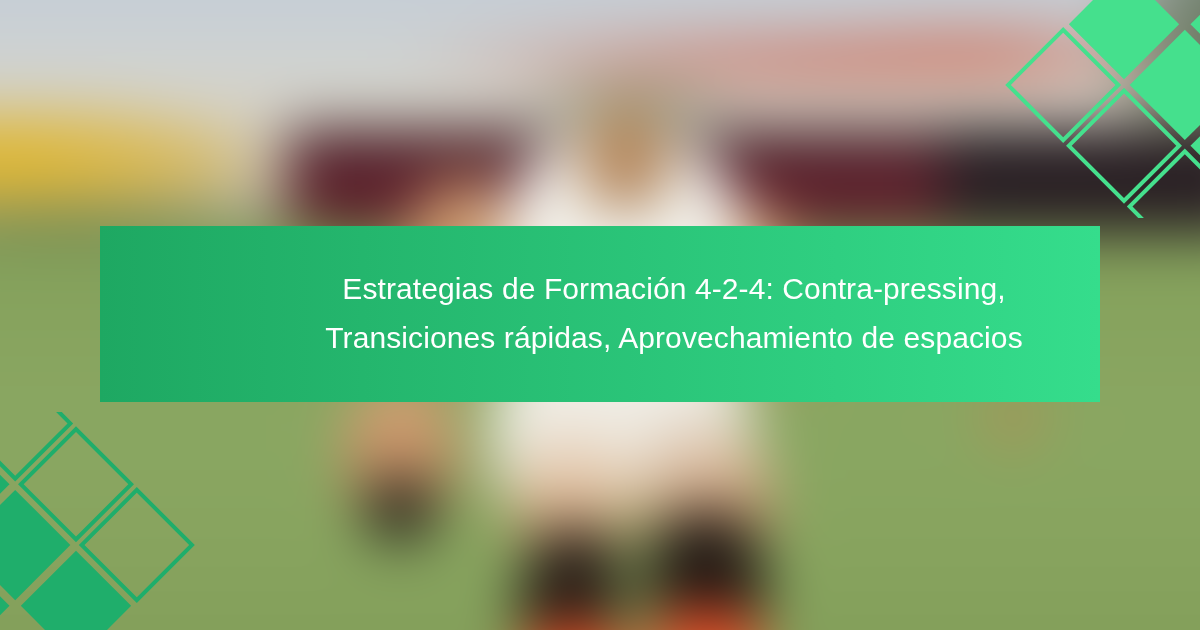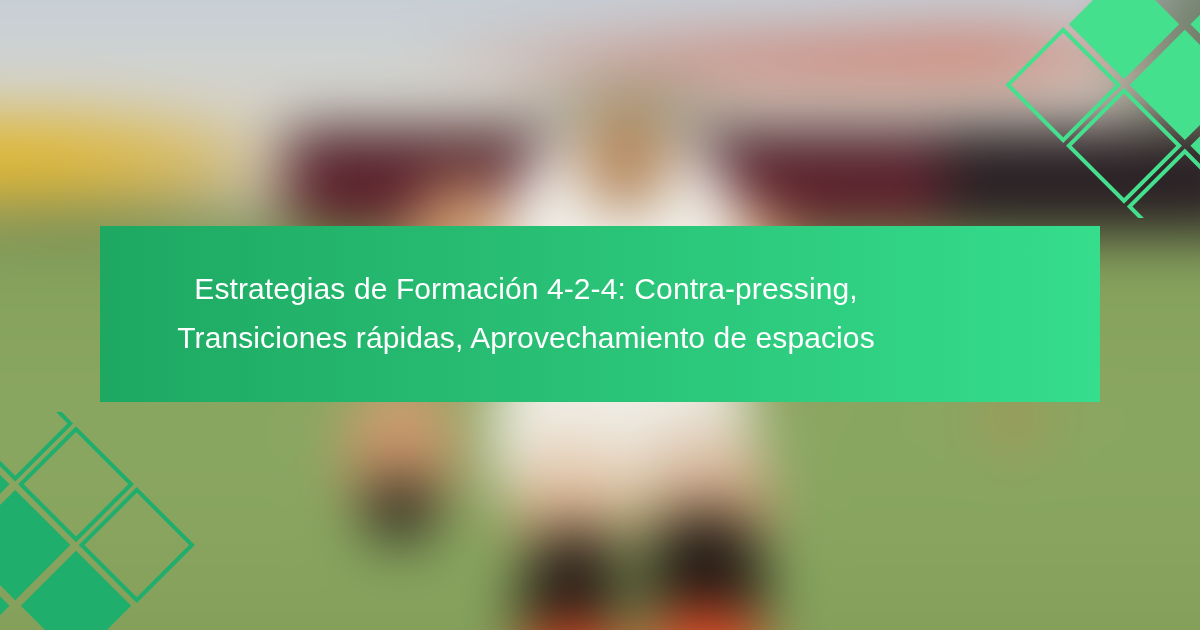--- a/index.html
+++ b/index.html
@@ -236,21 +236,21 @@
 
   
   .banner {
     position: absolute;
     left: 100px;
     top: 226px;
     width: 1000px;
     height: 176px;
     display: flex;
     align-items: center;
-    justify-content: flex-start;
+    justify-content: flex-end;
     box-sizing: border-box;
     padding: 0 46px;
   }
   .banner-title {
     margin: 0;
     color: #ffffff;
     font-family: "Liberation Sans", sans-serif;
     font-size: 30px;
     font-weight: 400;
     line-height: 1.62;

